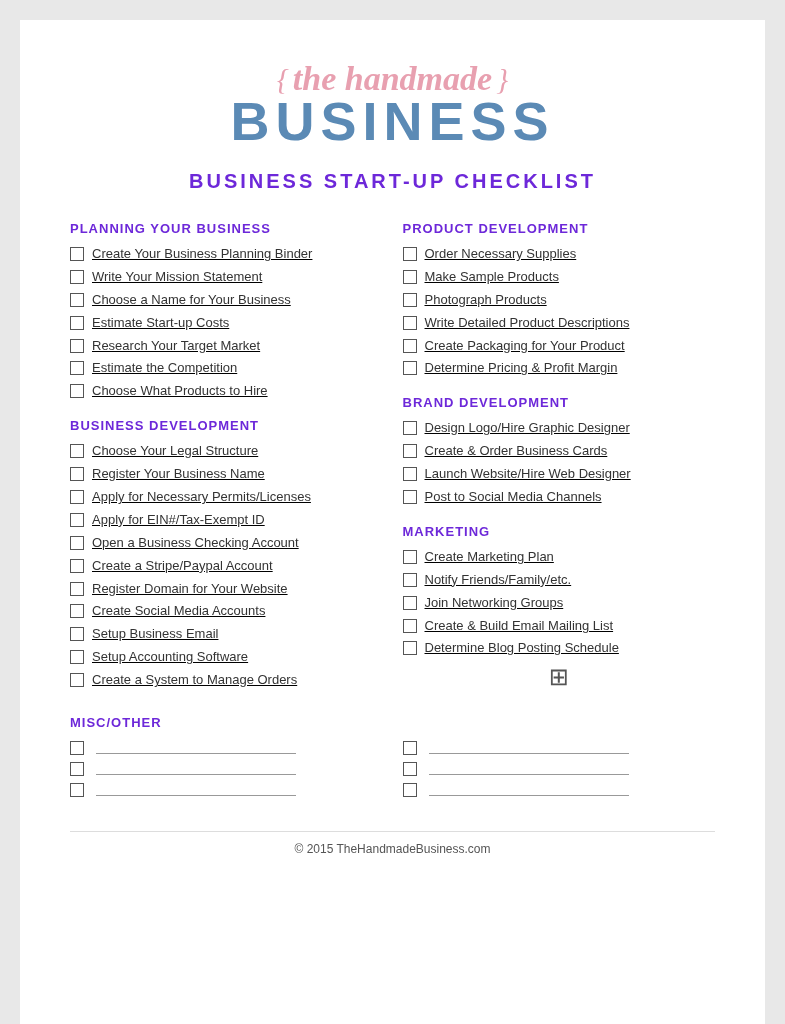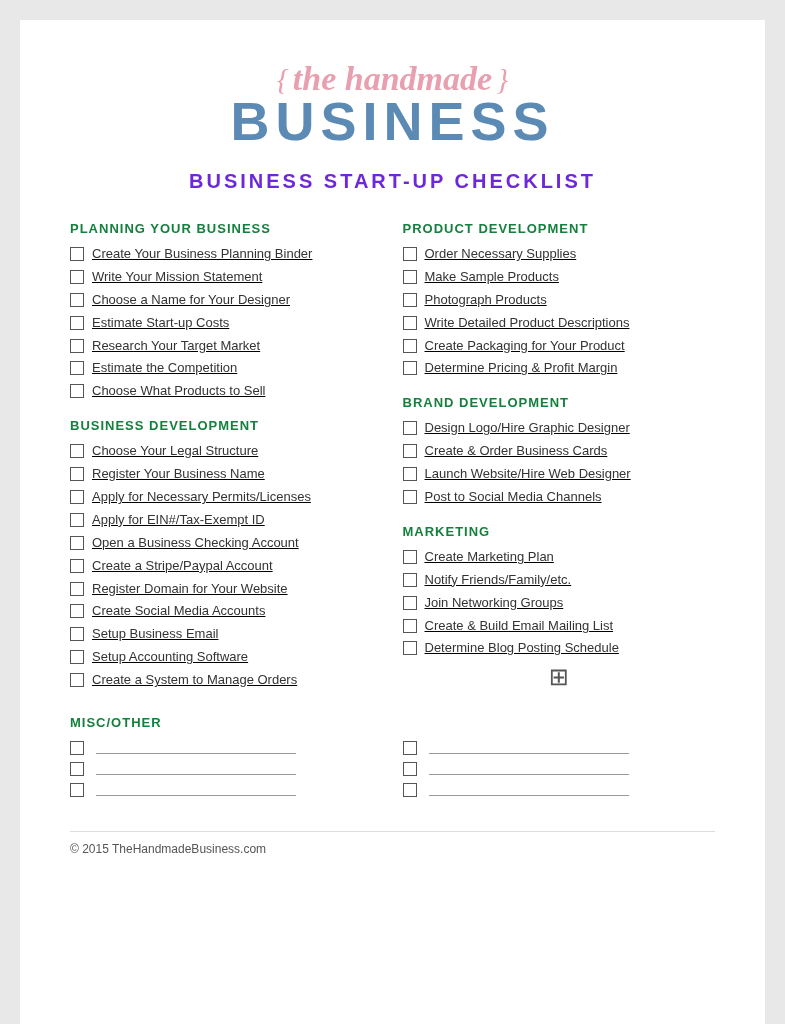--- a/index.html
+++ b/index.html
@@ -60,21 +60,21 @@
       display: flex;
       gap: 20px;
     }
     .col {
       flex: 1;
     }
     
     .section-title {
       font-size: 13px;
       font-weight: 900;
-      color: #15803d;
+      color: #6d28d9;
       letter-spacing: 1px;
       text-transform: uppercase;
       margin-bottom: 10px;
       margin-top: 18px;
     }
     .section-title:first-child {
       margin-top: 0;
     }
     
     .checklist {
@@ -110,20 +110,21 @@
     }
     
     .add-icon-area {
       text-align: center;
       font-size: 24px;
       color: #555;
       margin: 6px 0;
     }
     
     .footer {
+      text-align: center;
       font-size: 12px;
       color: #555;
       margin-top: 28px;
       padding-top: 10px;
       border-top: 1px solid #ddd;
     }
     
     .misc-section {
       margin-top: 18px;
     }
@@ -160,37 +161,37 @@
         <li>
             <span class="checkbox"></span>
             <span>Create Your Business Planning Binder</span>
           </li>
         <li>
             <span class="checkbox"></span>
             <span>Write Your Mission Statement</span>
           </li>
         <li>
             <span class="checkbox"></span>
-            <span>Choose a Name for Your Designer</span>
+            <span>Choose a Name for Your Business</span>
           </li>
         <li>
             <span class="checkbox"></span>
             <span>Estimate Start-up Costs</span>
           </li>
         <li>
             <span class="checkbox"></span>
             <span>Research Your Target Market</span>
           </li>
         <li>
             <span class="checkbox"></span>
             <span>Estimate the Competition</span>
           </li>
         <li>
             <span class="checkbox"></span>
-            <span>Choose What Products to Sell</span>
+            <span>Choose What Products to Hire</span>
           </li>
       </ul>
 
       <div class="section-title">BUSINESS DEVELOPMENT</div>
       <ul class="checklist">
         <li>
             <span class="checkbox"></span>
             <span>Choose Your Legal Structure</span>
           </li>
         <li>

